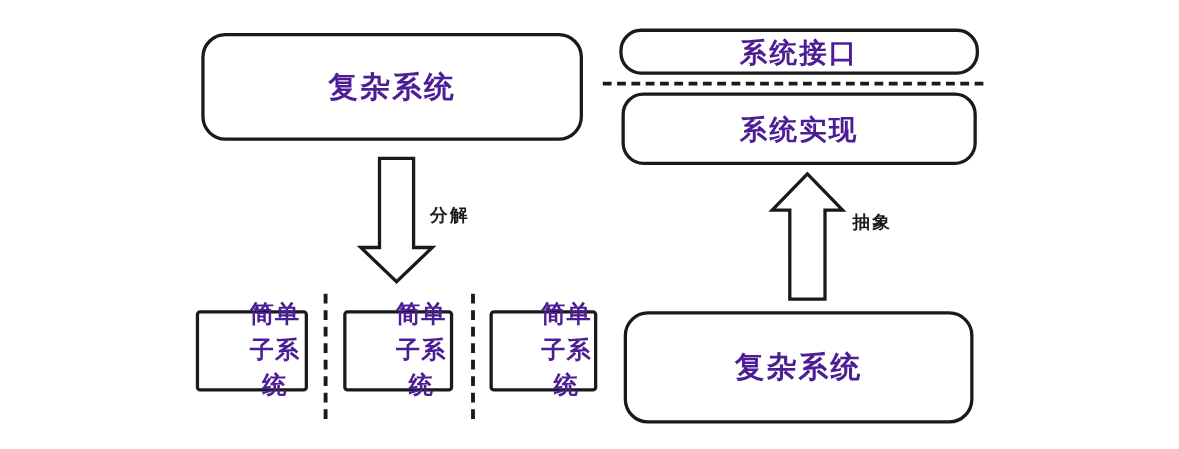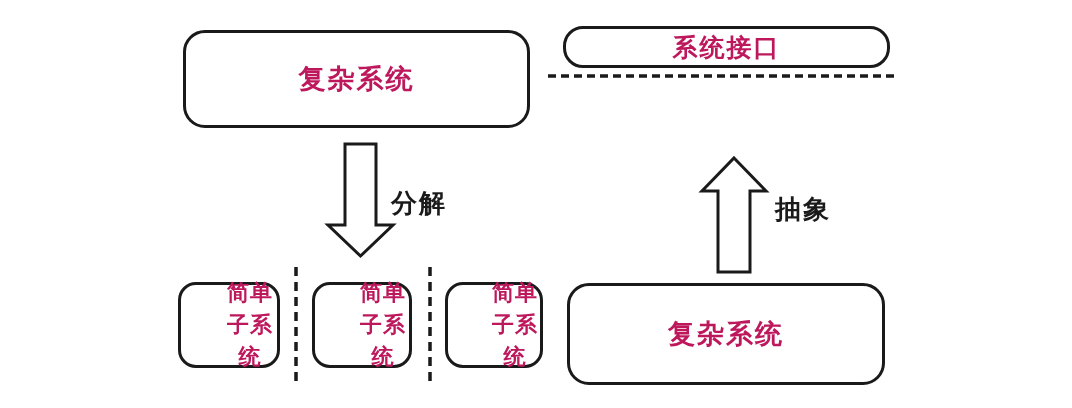--- a/index.html
+++ b/index.html
@@ -28,42 +28,42 @@
     position: absolute;
     box-sizing: border-box;
     border: 3px solid #1a1a1a;
     background: #ffffff;
     display: flex;
     align-items: center;
     justify-content: center;
     text-align: center;
     font-weight: 600;
     letter-spacing: 2px;
-    color: #be185d;
+    color: #4c1d95;
   }
   .box-complex-top    { left: 183px; top: 30px;  width: 347px; height: 98px;  border-radius: 22px; font-size: 27px; }
   .box-interface      { left: 563px; top: 26px;  width: 327px; height: 42px;  border-radius: 20px; font-size: 25px; }
   .box-implementation { left: 565px; top: 84px;  width: 323px; height: 66px;  border-radius: 20px; font-size: 25px; }
   .box-complex-bottom { left: 567px; top: 283px; width: 318px; height: 102px; border-radius: 22px; font-size: 27px; }
   .box-sub {
     top: 282px;
-    height: 86px;
-    border-radius: 18px;
+    height: 74px;
+    border-radius: 4px;
     font-size: 22px;
     line-height: 1.45;
     white-space: pre-line;
     letter-spacing: 1px;
     padding-left: 42px;
   }
   .box-sub-1 { left: 178px; width: 102px; }
   .box-sub-2 { left: 312px; width: 100px; }
   .box-sub-3 { left: 445px; width: 98px;  }
   .arrow-label {
     position: absolute;
-    font-size: 26px;
+    font-size: 16px;
     font-weight: 600;
     letter-spacing: 2px;
     color: #1a1a1a;
   }
   .label-decompose { left: 391px; top: 186px; }
   .label-abstract  { left: 775px; top: 192px; }
 </style>
 </head>
 <body>
 
@@ -89,18 +89,19 @@
 子系统</div>
 
   <div class="box box-sub box-sub-2">简单
 子系统</div>
 
   <div class="box box-sub box-sub-3">简单
 子系统</div>
 
   <div class="box box-interface">系统接口</div>
 
+  <div class="box box-implementation">系统实现</div>
 
   <div class="arrow-label label-abstract">抽象</div>
 
   <div class="box box-complex-bottom">复杂系统</div>
 
 </div>
 
 </body></html>

